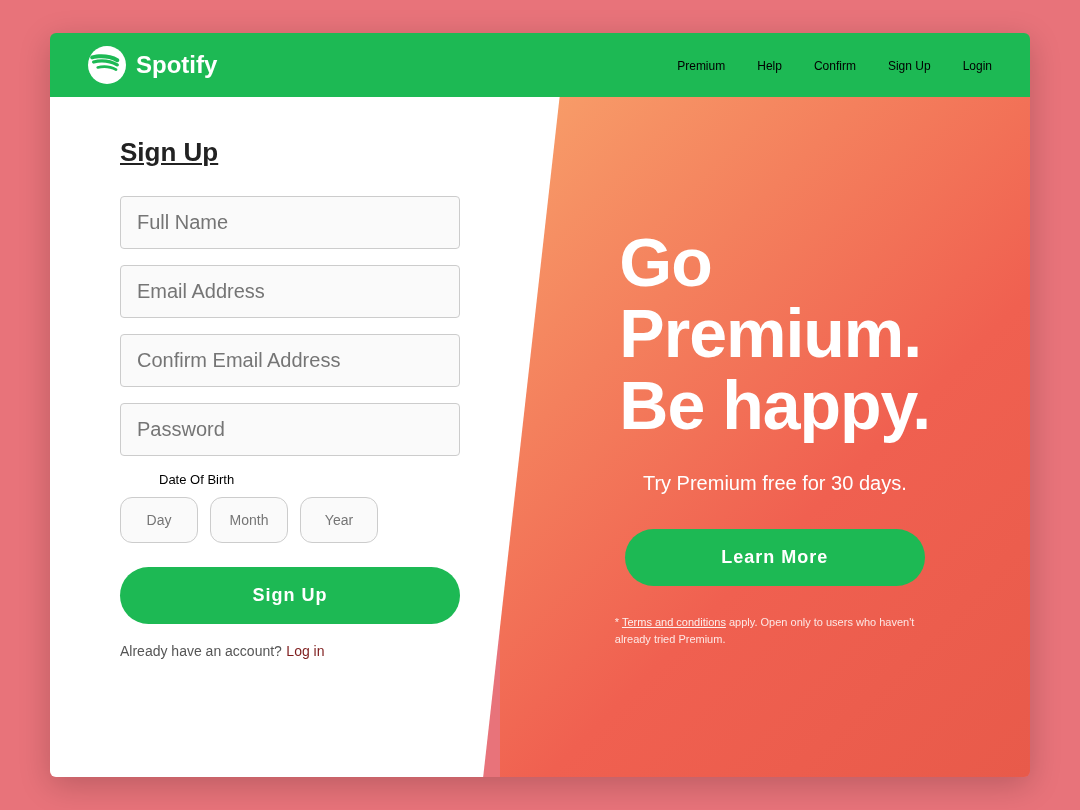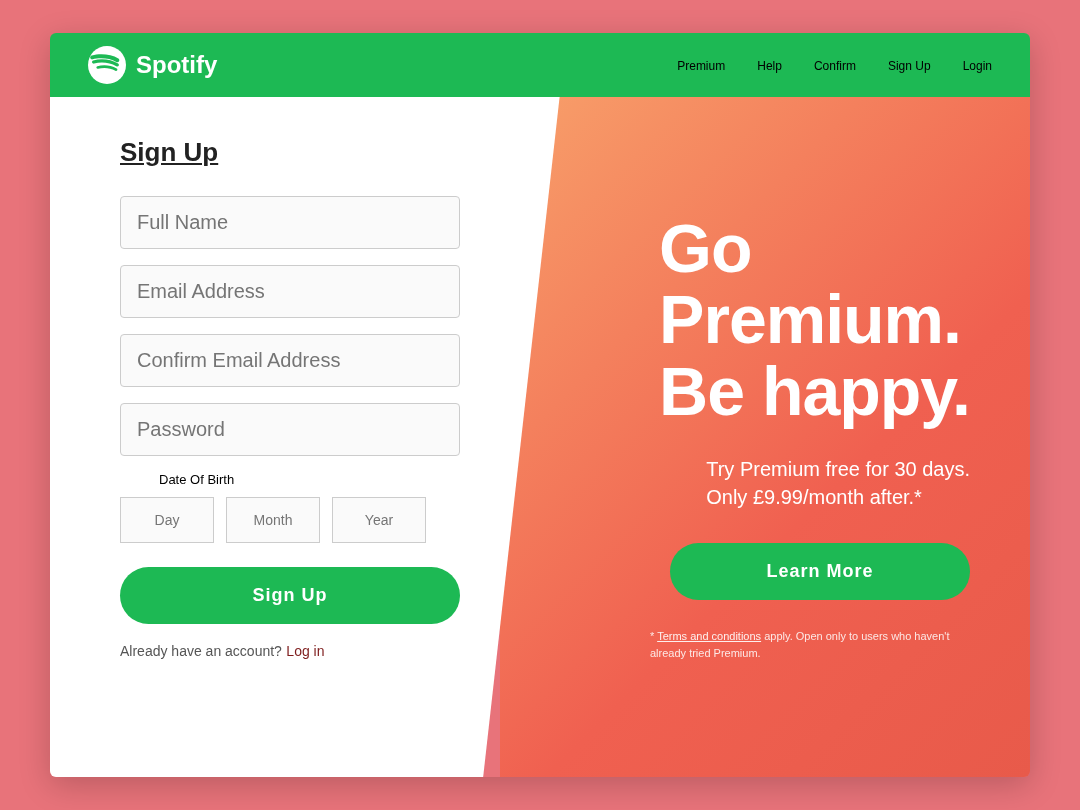--- a/index.html
+++ b/index.html
@@ -90,24 +90,24 @@
       color: #000000;
       margin-bottom: 10px;
       margin-top: 4px;
       margin-left: 39px;
     }
     .dob-row {
       display: flex;
       gap: 12px;
     }
     .dob-input {
-      width: 94px;
+      width: 78px;
       padding: 14px 10px;
       border: 1px solid #ccc;
-      border-radius: 0;
+      border-radius: 12px;
       font-size: 14px;
       color: #555;
       text-align: center;
       background: #fafafa;
       outline: none;
     }
     .signup-btn {
       display: block;
       width: 100%;
       max-width: 340px;
@@ -131,21 +131,21 @@
       color: #7f1d1d;
       text-decoration: none;
       font-size: 14px;
     }
     
     .promo-panel {
       flex: 1;
       background: linear-gradient(135deg, #f8a06a 0%, #f06050 60%, #e85a4a 100%);
       display: flex;
       flex-direction: column;
-      align-items: flex-end;
+      align-items: center;
       justify-content: center;
       padding: 50px 60px 50px 80px;
       position: relative;
       margin-left: -60px;
     }
     .promo-headline {
       font-size: 68px;
       font-weight: 900;
       color: white;
       line-height: 1.05;
@@ -254,21 +254,20 @@
 
     <div class="promo-panel">
       <h2 class="promo-headline">
         <span>Go</span><br>
         <span>Premium.</span><br>
         <span>Be happy.</span>
       </h2>
 
       <p class="promo-subtext">
         <span>Try Premium free for 30 days.</span><br>
-        <span>Only £9.99/month after.*</span>
       </p>
 
       <button class="learn-more-btn">Learn More</button>
 
       <p class="terms-text">
         <span>* </span><a href="#" class="terms-link">Terms and conditions</a>
         <span> apply. Open only to users who haven't already tried Premium.</span>
       </p>
     </div>
   </div>

